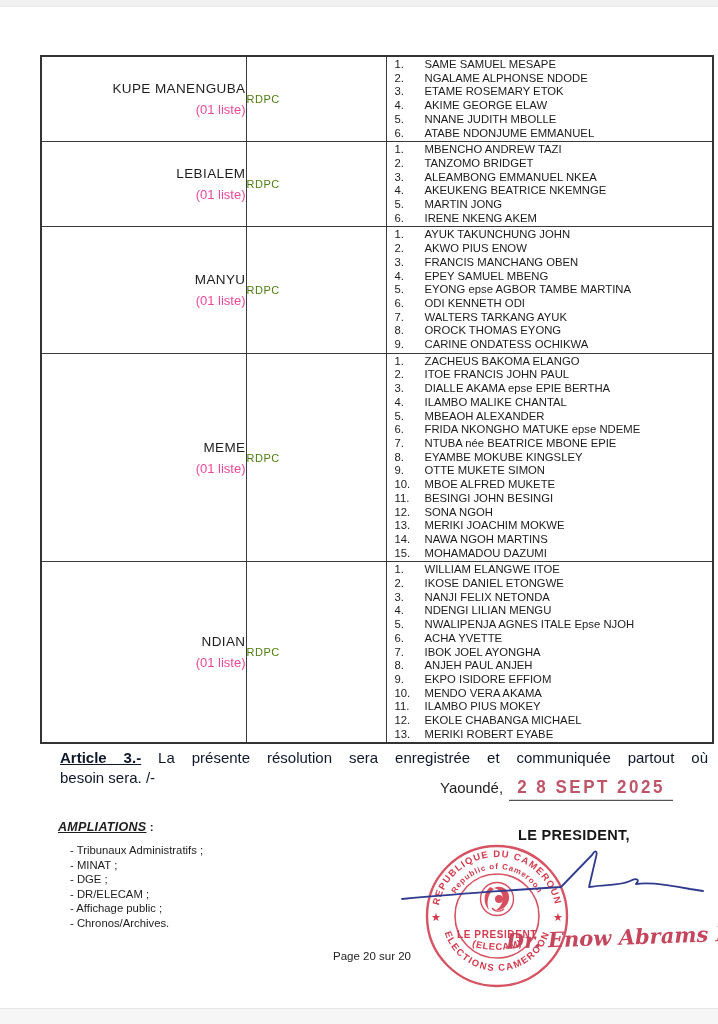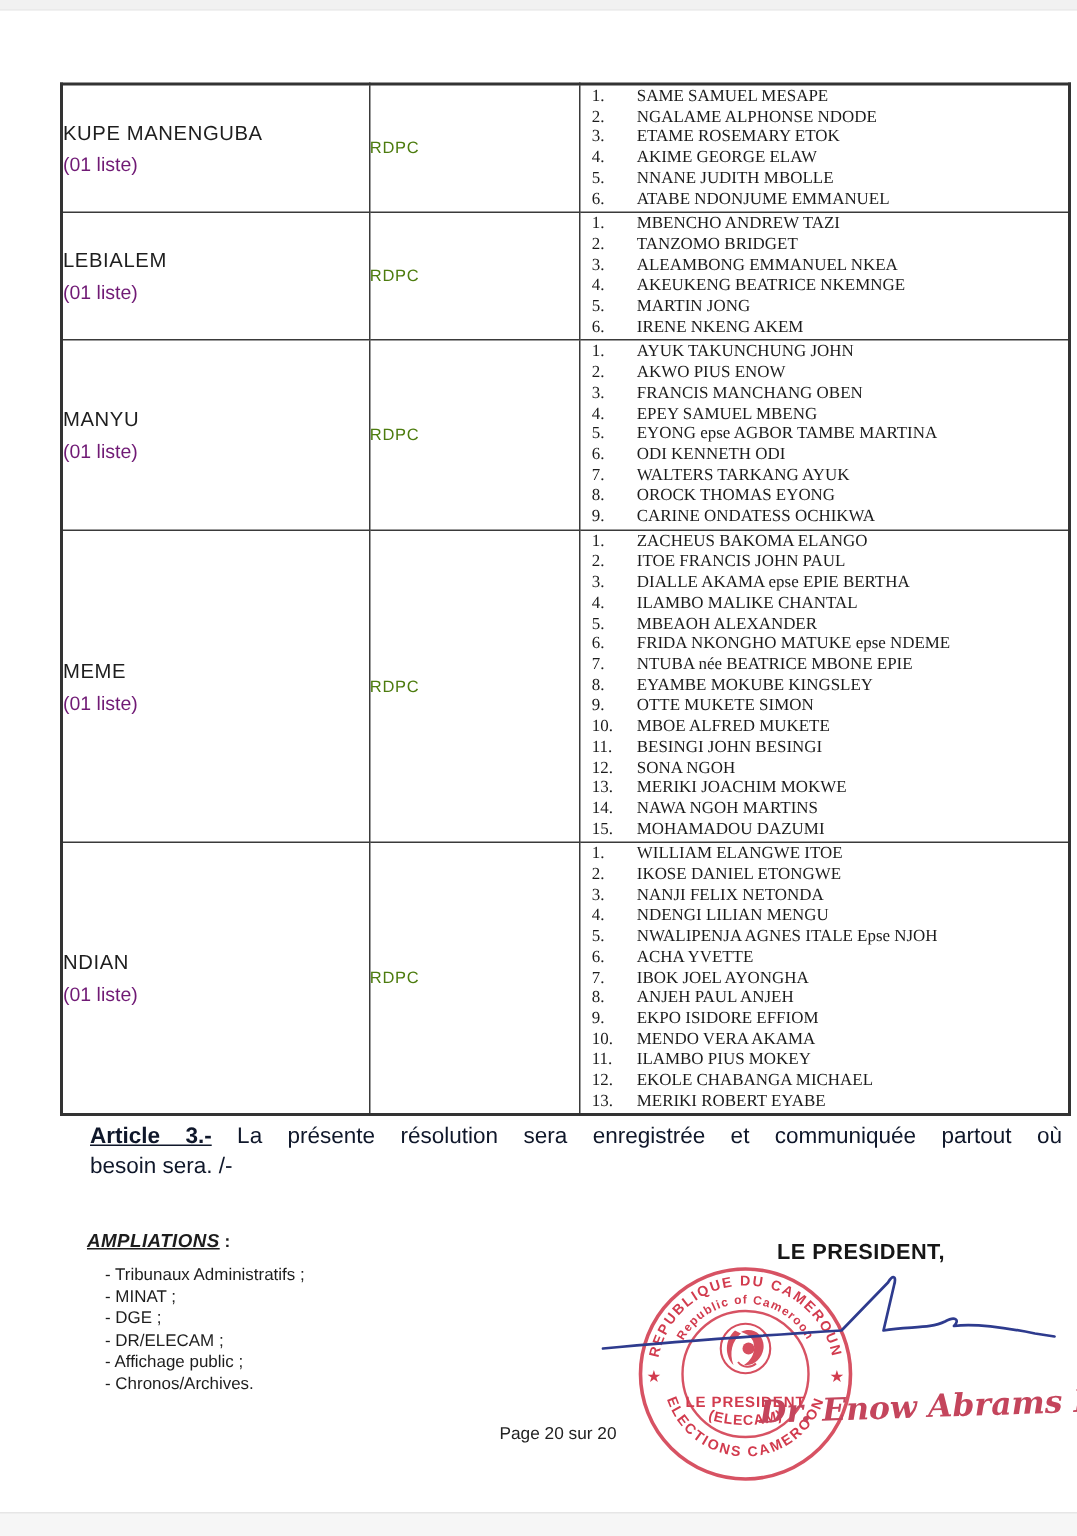--- a/index.html
+++ b/index.html
@@ -8,26 +8,26 @@
 
   .top-strip{position:absolute;left:0;top:0;width:718px;height:6px;background:#f1f1f1;border-bottom:1px solid #eaeaea;}
   .bottom-strip{position:absolute;left:0;top:1008px;width:718px;height:16px;background:#f6f6f6;border-top:1px solid #e6e6e6;}
 
   
   .tbl-wrap{position:absolute;left:40px;top:55px;width:672px;}
   table{border-collapse:collapse;width:672px;table-layout:fixed;}
   td{border:1.7px solid #3a3a3a;vertical-align:middle;padding:0;}
   table{border:2.2px solid #333;}
   col.c1{width:205px;} col.c2{width:140px;} col.c3{width:327px;}
-  .cell-const{text-align:left;}
+  .cell-const{text-align:right;}
   .const-name{font-size:13.5px;letter-spacing:.4px;color:#1e1e1e;}
-  .const-liste{font-size:13px;margin-top:6px;color:#701a75;}
+  .const-liste{font-size:13px;margin-top:6px;color:#ec4899;}
   .cell-party{font-size:11px;letter-spacing:.5px;color:#4d7c0f;}
   .cell-cands{vertical-align:top;}
-  .cand-list{margin:0;padding:1px 2px 1px 8px;list-style:none;counter-reset:cand;font-family:Liberation Serif, serif;}
+  .cand-list{margin:0;padding:1px 2px 1px 8px;list-style:none;counter-reset:cand;}
   .cand-list li{counter-increment:cand;font-size:11.3px;line-height:13.7px;white-space:nowrap;color:#1c1c1c;}
   .cand-list li::before{content:counter(cand) ".";display:inline-block;width:30px;}
 
   
   .article{position:absolute;left:60px;top:748px;width:648px;font-size:15px;line-height:20px;color:#0f172a;}
   .art-line1{display:block;text-align:justify;text-align-last:justify;}
   .art-label{font-weight:bold;text-decoration:underline;}
   .art-line2{display:block;}
 
   
@@ -175,20 +175,23 @@
     </tr>
         </tbody>
     </table>
   </div>
 
   <div class="article">
     <span class="art-line1"><span class="art-label">Article 3.-</span><span> La présente résolution sera enregistrée et communiquée partout où</span></span>
     <span class="art-line2">besoin sera. /-</span>
   </div>
 
+  <div class="dateline">
+    <span class="date-city">Yaoundé,</span><span class="date-stamp">2 8 SEPT 2025</span>
+  </div>
 
   <div class="ampl">
     <span class="ampl-title">AMPLIATIONS</span><span class="ampl-colon"> :</span>
     <ul class="ampl-list">
         <li>Tribunaux Administratifs ;</li>
         <li>MINAT ;</li>
         <li>DGE ;</li>
         <li>DR/ELECAM ;</li>
         <li>Affichage public ;</li>
         <li>Chronos/Archives.</li>

